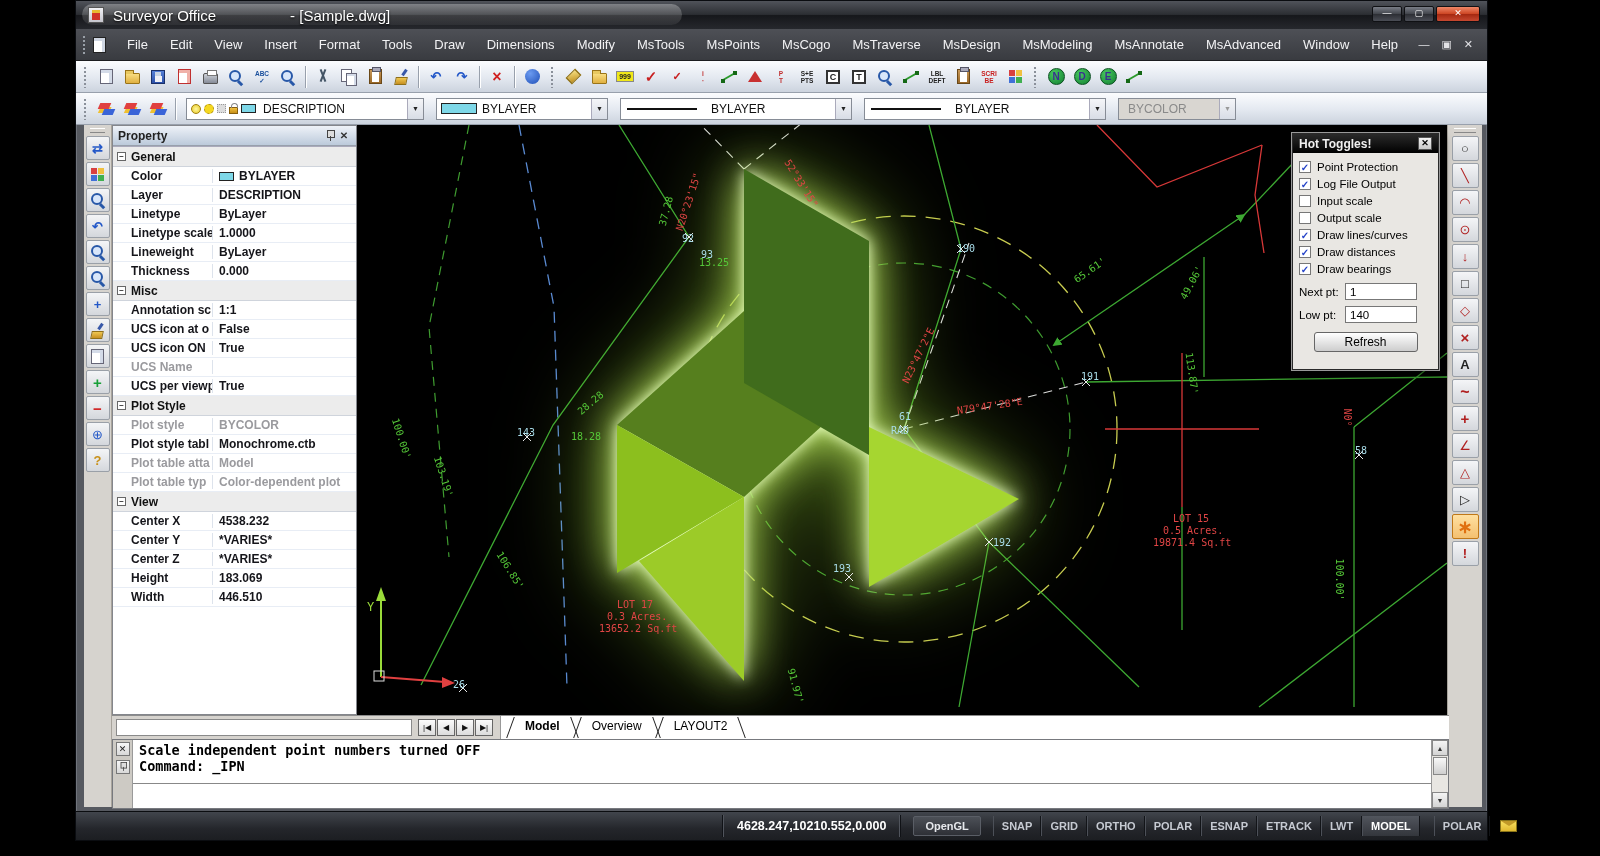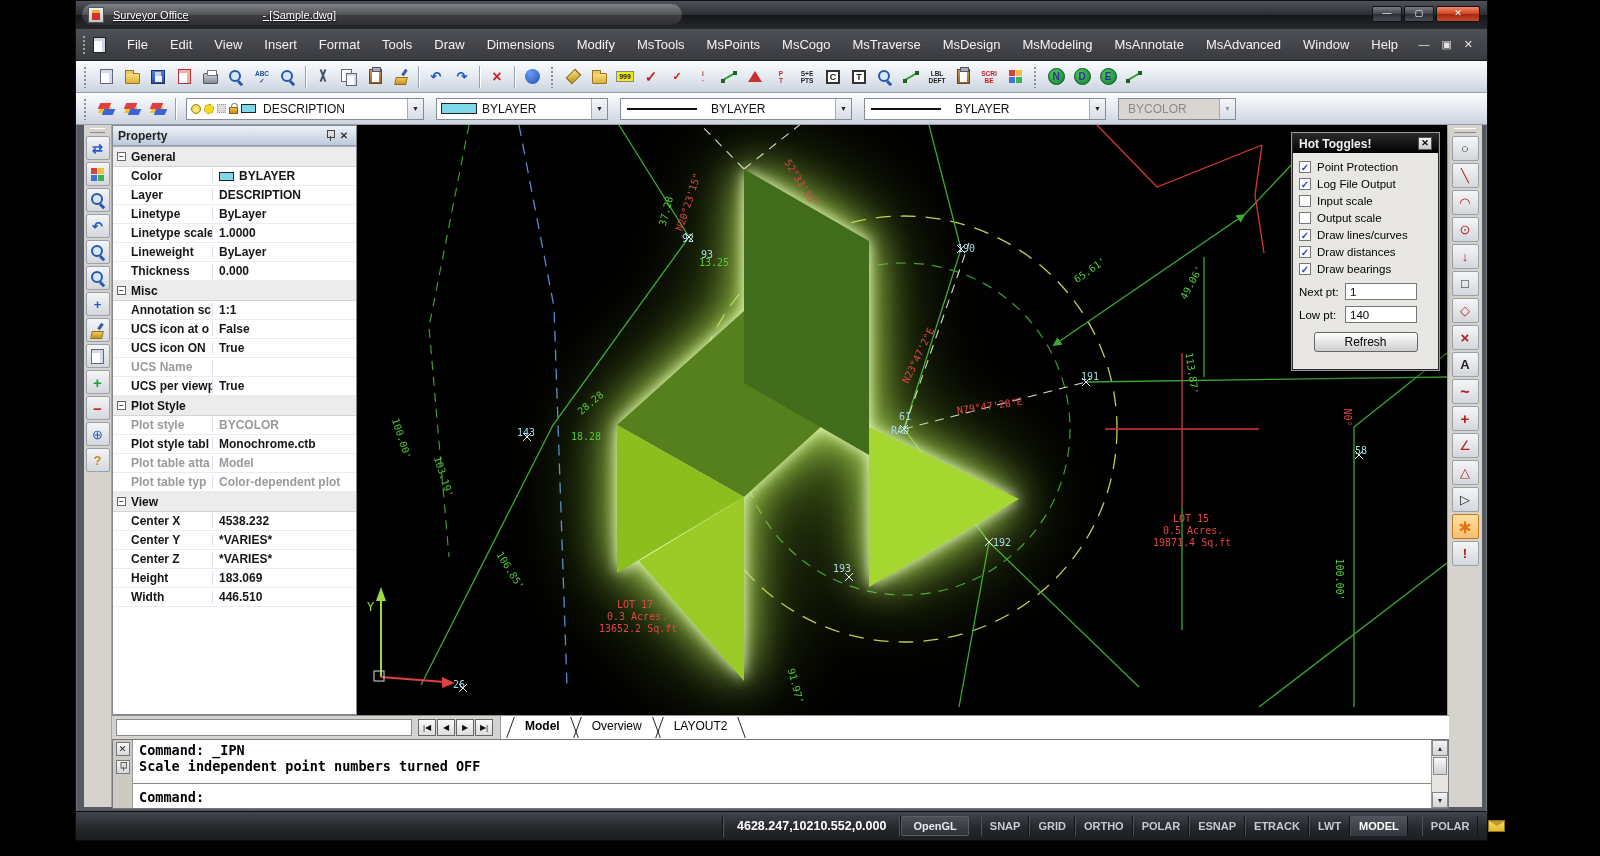--- a/index.html
+++ b/index.html
@@ -9,21 +9,21 @@
     border:1px solid #0a0c10;box-shadow:inset 0 0 0 1px #70747c;}
   
   .titlebar{position:absolute;left:0;top:0;right:0;height:28px;
     background:linear-gradient(#50535a,#2c2e33 48%,#16171b 52%,#26282d);display:flex;align-items:center;}
   .title-gloss{position:absolute;left:6px;top:3px;width:600px;height:21px;border-radius:11px;
     background:linear-gradient(rgba(255,255,255,.30),rgba(255,255,255,.06));}
   .app-icon{position:relative;z-index:1;width:16px;height:16px;margin:0 9px 0 12px;
     background:linear-gradient(#f2f2f6,#c6c6ce);border:1px solid #555;}
   .app-icon::after{content:"";position:absolute;left:3px;top:2px;width:8px;height:10px;
     background:linear-gradient(#e8b830 30%,#d03028 31%);}
-  .title-text{position:relative;z-index:1;color:#fff;font-size:11px;text-shadow:0 1px 2px #000;text-decoration:underline;}
+  .title-text{position:relative;z-index:1;color:#fff;font-size:15px;text-shadow:0 1px 2px #000;}
   .title-doc{margin-left:74px;}
   .win-btns{position:absolute;right:7px;top:5px;display:flex;gap:2px;z-index:2;}
   .win-btn{width:30px;height:16px;border:1px solid #101114;border-radius:2px;color:#fff;
     font-size:9px;line-height:13px;text-align:center;background:linear-gradient(#797d86,#41444b 50%,#2c2e34 51%,#4a4d55);}
   .win-btn.close{width:44px;background:linear-gradient(#f08868,#cc4422 50%,#a42810 51%,#c64830);}
   
   .menubar{position:absolute;left:0;top:28px;right:0;height:32px;display:flex;align-items:center;
     background:linear-gradient(#4e5056,#393b40);border-bottom:1px solid #1c1d20;color:#f2f2f4;font-size:13px;}
   .mgrip{width:5px;height:20px;margin:0 4px 0 6px;
     background-image:radial-gradient(circle,#9aa0a8 1px,transparent 1.3px);background-size:4px 4px;}
@@ -136,21 +136,21 @@
   .cs-btn{height:16px;background:linear-gradient(#f4f4f4,#d4d4d4);border:1px solid #888;font-size:7px;
     display:flex;align-items:center;justify-content:center;color:#333;}
   .cs-track{flex:1;background:#e8e6e2;}
   .cs-thumb{margin:1px;height:18px;background:linear-gradient(#f8f8f8,#cfcfcf);border:1px solid #888;}
   
   #status{position:absolute;left:0;right:0;bottom:0;height:29px;display:flex;align-items:center;
     background:linear-gradient(#41454c,#24262b 60%,#1c1e22);border-top:1px solid #0b0d10;
     color:#c6cad2;font-size:11px;font-weight:700;padding-left:646px;}
   .sb-coords{color:#fff;font-size:12.5px;padding:4px 14px;border-left:1px solid #101216;border-right:1px solid #101216;
     box-shadow:inset 1px 0 0 #50545c,inset -1px 0 0 #50545c;white-space:nowrap;}
-  .sb-btn{padding:3px 11px;border:1px solid #5a5e66;border-radius:2px;color:#e6e8ec;
+  .sb-btn{margin-left:12px;padding:3px 11px;border:1px solid #5a5e66;border-radius:2px;color:#e6e8ec;
     background:linear-gradient(#4c5057,#2e3036);}
   .sb-toggles{display:flex;margin-left:12px;}
   .sb-toggle{padding:4px 8px;border-left:1px solid #4c5058;border-right:1px solid #121418;white-space:nowrap;}
   .sb-toggle.on{color:#fff;background:linear-gradient(#51555d,#33363c);}
   .sb-toggle.gap{margin-left:14px;border-left:1px solid #4c5058;}
   .k-env{width:17px;height:12px;background:linear-gradient(#f8e060,#e0b830);border:1px solid #8a7418;
     position:relative;margin-left:10px;flex:0 0 auto;}
   .k-env::after{content:"";position:absolute;left:0;top:0;border-left:8px solid transparent;
     border-right:8px solid transparent;border-top:5px solid #c09828;}
   
@@ -883,24 +883,23 @@
       </div>
   </div>
 
   <div id="cmd">
     <div class="cmd-side">
       <span class="cmd-sbtn">✕</span>
       <span class="cmd-sbtn"><span class="k-pin" style="transform:scale(.8);display:inline-block;"></span></span>
     </div>
     <div class="cmd-main">
       <div class="cmd-hist" id="cmd-hist">
+          <div>Scale independent point numbers turned OFF</div>
           <div>Command: _IPN</div>
-          <div>Scale independent point numbers turned OFF</div>
-        </div>
-      <div class="cmd-prompt">Command:</div>
+        </div>
     </div>
     <div class="cmd-scroll">
       <span class="cs-btn">▲</span>
       <span class="cs-track">
           <span class="cs-thumb" style="display:block;"></span>
         </span>
       <span class="cs-btn">▼</span>
     </div>
   </div>
 

